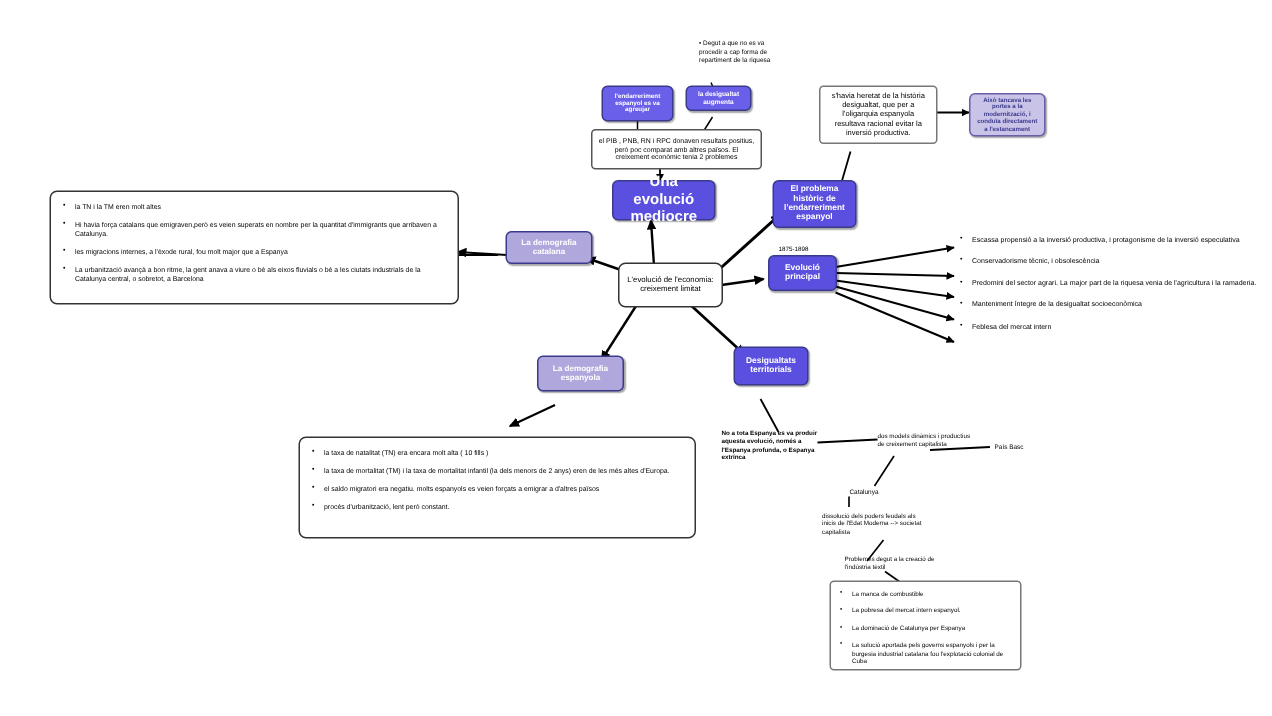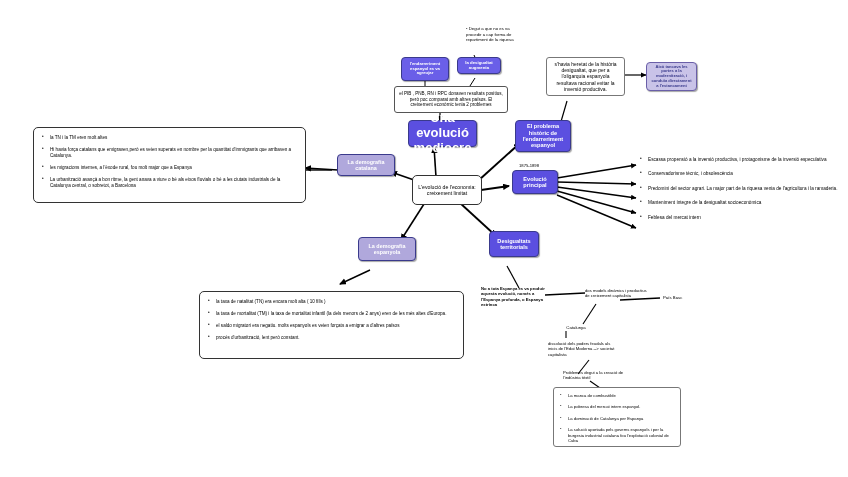--- a/index.html
+++ b/index.html
@@ -102,21 +102,21 @@
   <div class="node pbox p-mid" style="left:401px;top:57px;width:48px;height:24px;font-size:4.2px;">l'endarreriment espanyol es va agreujar</div>
 
   <div class="node pbox p-mid" style="left:457px;top:57px;width:44px;height:17px;font-size:4.3px;">la desigualtat augmenta</div>
 
   <div class="node wbox ctr" style="left:394px;top:86px;width:114px;height:27px;font-size:4.6px;">el PIB , PNB, RN i RPC donaven resultats positius, però poc comparat amb altres països. El creixement econòmic tenia 2 problemes</div>
 
   <div class="node wbox plain ctr" style="left:546px;top:57px;width:79px;height:39px;font-size:5px;">s'havia heretat de la història desigualtat, que per a l'oligarquia espanyola resultava racional evitar la inversió productiva.</div>
 
   <div class="node pbox p-pale" style="left:646px;top:62px;width:51px;height:29px;font-size:4.1px;">Això tancava les portes a la modernització, i conduïa directament a l'estancament</div>
 
-  <div class="node pbox p-strong" style="left:408px;top:120px;width:69px;height:27px;font-size:13px;">Una evolució mediocre</div>
+  <div class="node pbox p-strong" style="left:408px;top:120px;width:69px;height:27px;font-size:10px;">Una evolució mediocre</div>
 
   <div class="node pbox p-strong" style="left:515px;top:120px;width:56px;height:32px;font-size:5.6px;">El problema històric de l'endarreriment espanyol</div>
 
   <div class="node lbl" style="left:519px;top:163px;font-size:4.2px;font-weight:normal;">1875-1898</div>
 
   <div class="node pbox p-strong" style="left:512px;top:170px;width:46px;height:24px;font-size:5.6px;">Evolució principal</div>
 
   <div class="node wbox thick ctr" style="left:412px;top:175px;width:70px;height:30px;font-size:5.2px;">L'evolució de l'economia: creixement limitat</div>
 
   <div class="node pbox p-light" style="left:337px;top:154px;width:58px;height:22px;font-size:5.4px;">La demografia catalana</div>

